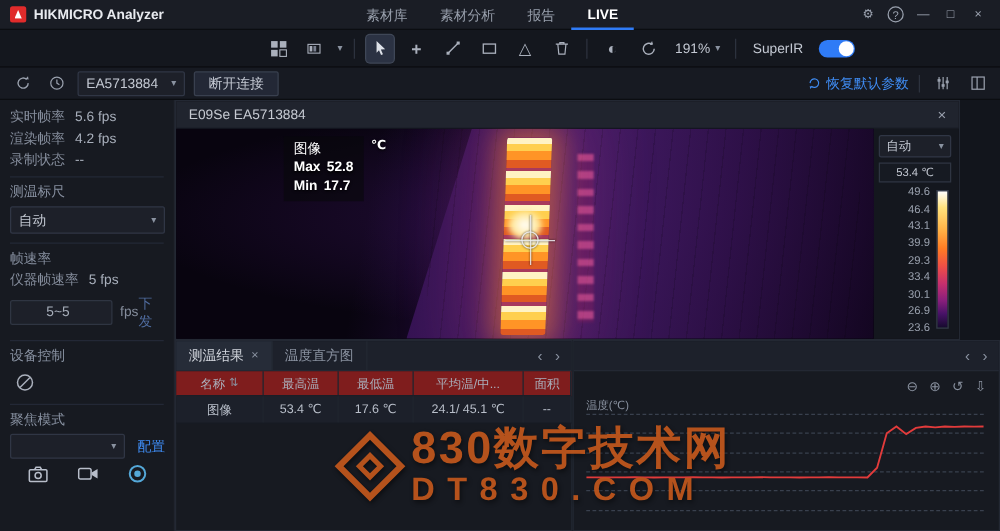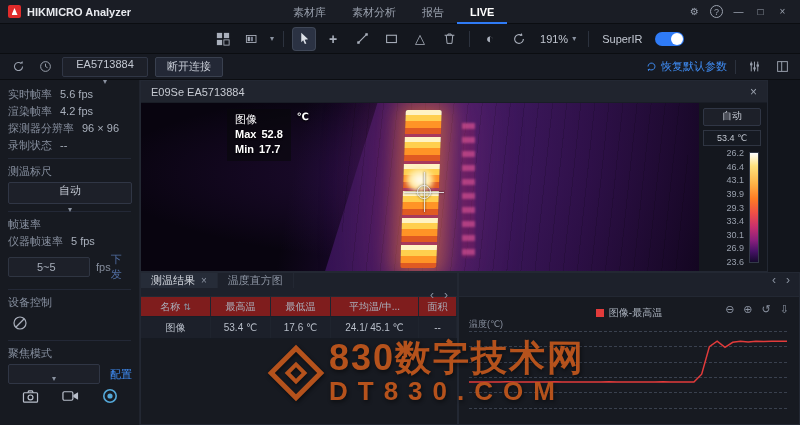--- a/index.html
+++ b/index.html
@@ -27,21 +27,21 @@
 .tb-div{width:1px;height:16px;background:#2c323e;margin:0 2px;}
 .zoom{display:flex;align-items:center;gap:4px;color:#c3c8d2;padding:0 3px;}
 .superir{color:#c3c8d2;margin-left:4px;}
 .toggle{width:29px;height:14px;background:#2f7bf6;border-radius:7px;position:relative;margin-left:5px;}
 .toggle::after{content:"";position:absolute;right:1px;top:1px;width:12px;height:12px;border-radius:50%;background:#fff;}
 .glyph{font-size:13px;line-height:1;}
 
 
 .connbar{position:absolute;top:54px;left:0;right:0;height:26px;background:#171a22;border-bottom:1px solid #0b0d11;display:flex;align-items:center;padding:0 8px;gap:7px;z-index:18;}
 .icon-btn{width:20px;height:20px;display:flex;align-items:center;justify-content:center;color:#9aa1ae;}
-.select{background:#1d2029;border:1px solid #303645;border-radius:2px;height:20px;display:flex;align-items:center;justify-content:space-between;padding:0 6px;gap:8px;color:#c3c8d2;flex-direction:column;}
+.select{background:#1d2029;border:1px solid #303645;border-radius:2px;height:20px;display:flex;align-items:center;justify-content:space-between;padding:0 6px;gap:8px;color:#c3c8d2;}
 .dev-select{width:86px;}
 .btn{background:#232836;border:1px solid #39404f;border-radius:2px;height:20px;padding:0 11px;display:flex;align-items:center;color:#c3c8d2;}
 .conn-right{margin-left:auto;display:flex;align-items:center;gap:8px;}
 .link-blue{color:#3f8cf3;display:flex;align-items:center;gap:4px;}
 .v-div{width:1px;height:14px;background:#2c323e;}
 
 
 .sidebar{position:absolute;top:80px;left:0;bottom:0;width:140px;background:#171a21;border-right:1px solid #20242e;padding:8px 8px 0;overflow:hidden;}
 .stat-row{display:flex;gap:8px;margin-bottom:5px;line-height:12px;}
 .stat-label{color:#858d9c;}
@@ -83,21 +83,21 @@
 .scale-select{width:58px;height:18px;font-size:10px;padding:0 5px;}
 .scale-max{width:58px;height:16px;border:1px solid #2f3542;background:#161a22;color:#c3c8d2;font-size:9px;display:flex;align-items:center;justify-content:center;margin-top:4px;}
 .scale-body{flex:1;margin-top:4px;position:relative;width:58px;min-height:0;}
 .colorbar{position:absolute;right:2px;top:2px;bottom:2px;width:10px;border:1px solid #333a48;background:linear-gradient(180deg,#ffffff 0%,#ffe27d 12%,#ffb347 28%,#ff7c24 42%,#ef4f46 55%,#c62f6e 68%,#8a1f7c 80%,#471267 90%,#160a2e 100%);}
 .scale-ticks{position:absolute;right:17px;top:-2px;bottom:-2px;display:flex;flex-direction:column;justify-content:space-between;align-items:flex-end;color:#99a0ad;font-size:9px;}
 
 
 .panel{position:absolute;background:#171a21;border:1px solid #232833;}
 .results-panel{left:140px;top:272px;width:318px;bottom:0;}
 .curve-panel{left:458px;top:272px;right:0;bottom:0;}
-.p-header{height:24px;background:#1d212b;display:flex;align-items:stretch;border-bottom:1px solid #232833;flex-direction:column;}
+.p-header{height:24px;background:#1d212b;display:flex;align-items:stretch;border-bottom:1px solid #232833;}
 .p-tab{display:flex;align-items:center;gap:6px;padding:0 10px;color:#8a92a0;border-right:1px solid #232833;font-size:11px;}
 .p-tab.active{background:#262c38;color:#d3d7de;}
 .tab-x{color:#8a92a0;font-size:10px;}
 .p-nav{margin-left:auto;display:flex;align-items:center;gap:10px;padding:0 9px;color:#8a92a0;font-size:12px;}
 .t-head{display:flex;height:20px;background:#7f1d1d;border-bottom:1px solid #1a1e27;justify-content:center;}
 .th-cell{display:flex;align-items:center;justify-content:center;gap:3px;color:#aab0bc;font-size:10px;border-right:1px solid #1f242e;}
 .t-row{display:flex;height:22px;background:#1c202a;border-bottom:1px solid #161a22;}
 .td-cell{display:flex;align-items:center;justify-content:center;color:#b9bfca;font-size:10px;border-right:1px solid #1f242e;}
 .c0{width:70px;}.c1{width:60px;}.c2{width:60px;}.c3{width:88px;}.c4{flex:1;}
 .sort{font-size:9px;color:#8a92a0;}
@@ -262,24 +262,20 @@
     <div>
         <div class="stat-row">
           <span class="stat-label">实时帧率</span>
           <span class="stat-value">5.6 fps</span>
         </div>
         <div class="stat-row">
           <span class="stat-label">渲染帧率</span>
           <span class="stat-value">4.2 fps</span>
         </div>
         <div class="stat-row">
-          <span class="stat-label">探测器分辨率</span>
-          <span class="stat-value">96 × 96</span>
-        </div>
-        <div class="stat-row">
           <span class="stat-label">录制状态</span>
           <span class="stat-value">--</span>
         </div>
       </div>
 
     <div class="sb-title">测温标尺</div>
     <div class="select sb-select">
       <span>自动</span>
       <span class="caret">▾</span>
     </div>
@@ -370,21 +366,21 @@
         </div>
       </div>
       <div class="scalecol">
         <div class="select scale-select">
           <span>自动</span>
           <span class="caret">▾</span>
         </div>
         <div class="scale-max">53.4 ℃</div>
         <div class="scale-body">
           <div class="scale-ticks">
-              <div>26.2</div>
+              <div>49.6</div>
               <div>46.4</div>
               <div>43.1</div>
               <div>39.9</div>
               <div>29.3</div>
               <div>33.4</div>
               <div>30.1</div>
               <div>26.9</div>
               <div>23.6</div>
             </div>
           <div class="colorbar"></div>
@@ -432,24 +428,20 @@
       <div class="p-nav">
         <span>‹</span>
         <span>›</span>
       </div>
     </div>
     <div class="c-icons">
       <span>⊖</span>
       <span>⊕</span>
       <span>↺</span>
       <span>⇩</span>
-    </div>
-    <div class="legend">
-      <span class="legend-sq" style="background: rgb(226, 59, 59);"></span>
-      <span>图像-最高温</span>
     </div>
     <div class="ylabel">温度(℃)</div>
     <div class="chart-area">
       <div class="gridline" style="top:0%;"></div>
       <div class="gridline" style="top:18%;"></div>
       <div class="gridline" style="top:36%;"></div>
       <div class="gridline" style="top:54%;"></div>
       <div class="gridline" style="top:72%;"></div>
       <div class="gridline" style="top:90%;"></div>
       <svg viewBox="0 0 300 85" preserveAspectRatio="none">

